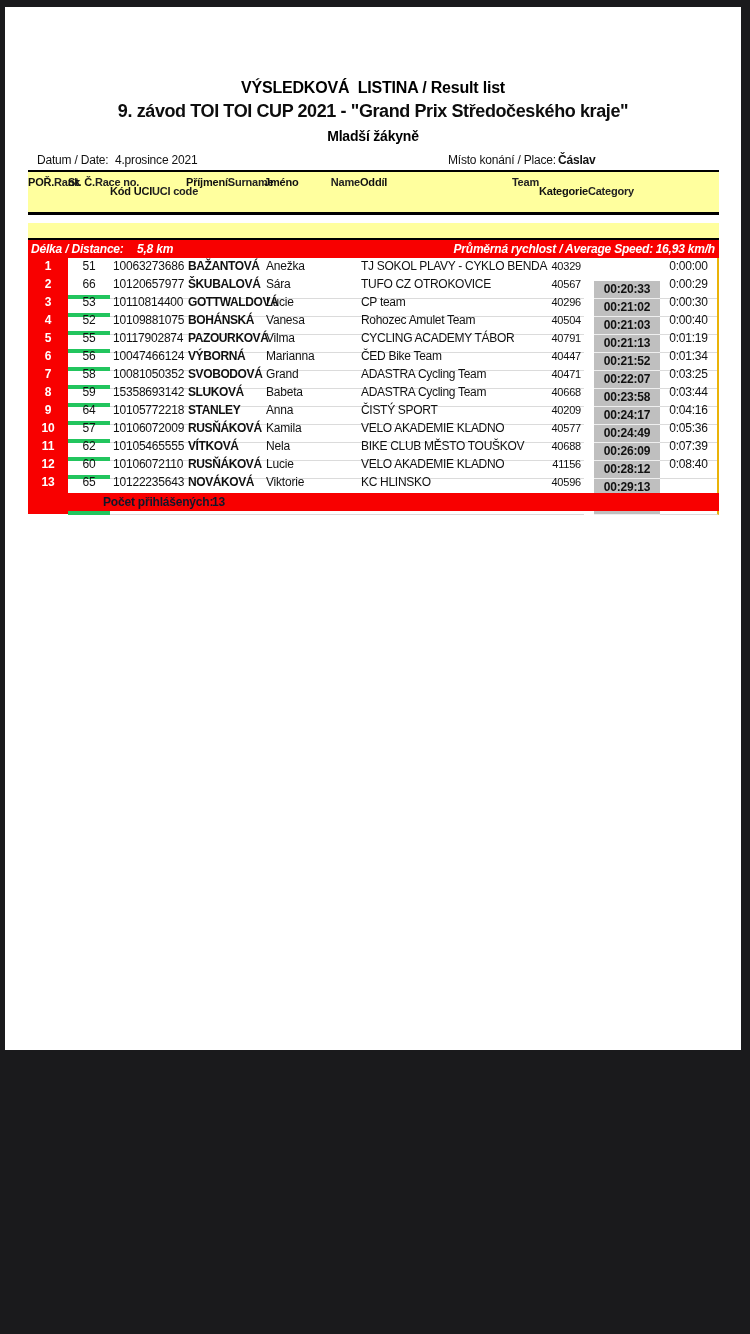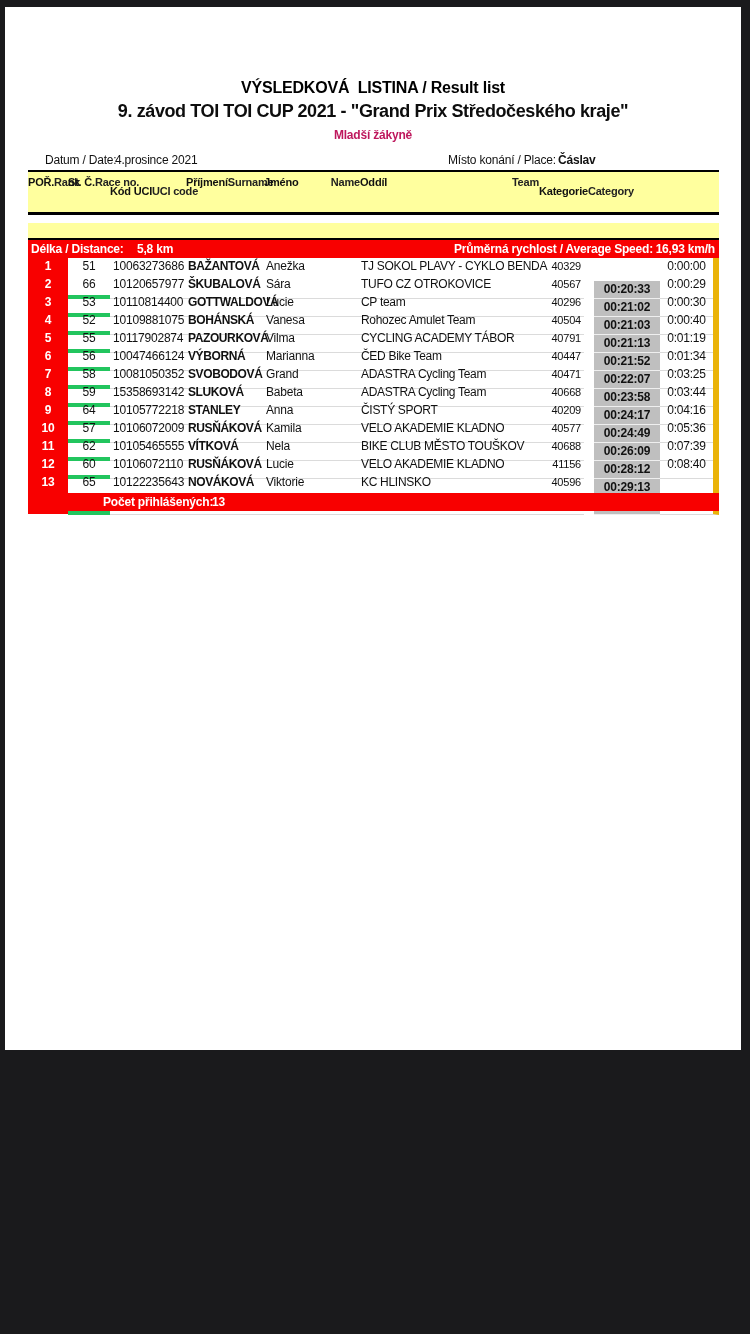--- a/index.html
+++ b/index.html
@@ -23,25 +23,25 @@
     text-align:center;font-size:16px;font-weight:bold;color:#000000;
     white-space:pre;letter-spacing:-0.2px;
   }
   .title2{
     position:absolute;top:94px;left:0;width:100%;
     text-align:center;font-size:18px;font-weight:bold;color:#0d0d0d;
     letter-spacing:-0.4px;white-space:nowrap;
   }
   .title3{
     position:absolute;top:121px;left:0;width:100%;
-    text-align:center;font-size:12px;font-weight:bold;color:#be185d;
+    text-align:center;font-size:14px;font-weight:bold;color:#000000;
   }
   .daterow{position:absolute;top:146px;left:0;width:100%;height:16px;font-size:12px;}
   .daterow span{position:absolute;white-space:nowrap;}
-  .d-label{left:40px;}
+  .d-label{left:32px;}
   .d-value{left:110px;}
   .p-label{left:443px;}
   .p-value{left:553px;font-weight:bold;}
 
   .tablewrap{position:absolute;left:23px;top:163px;width:691px;}
   .hline{width:691px;background:#000;}
   .hline.l1{height:2px;}
   .hline.l2{height:3px;}
   .hline.l3{height:2px;}
   .band-yellow{background:#ffff9e;width:691px;}
@@ -55,21 +55,21 @@
   .hc-race{padding-left:1px;}
   .hc-uci{align-items:center;}
   .hc-sur{padding-left:12px;}
   .hc-name{padding-left:18px;}
   .hc-team{padding-left:2px;}
   .hc-cat{align-items:center;}
   .gapwhite1{height:8px;background:#fff;width:691px;}
   .yband2{height:15px;}
   .redband{position:relative;height:18px;background:#f80000;color:#fff;
     font-size:12px;font-weight:bold;line-height:18px;}
-  .redband span{position:absolute;white-space:nowrap;}
+  .redband span{position:absolute;white-space:nowrap;font-style:italic;}
   .rb-dlabel{left:3px;}
   .rb-dvalue{left:109px;}
   .rb-slabel{right:66px;}
   .rb-svalue{right:4px;}
 
   .rows{width:691px;}
   .row{display:grid;height:18px;
     grid-template-columns:40px 42px 76px 78px 96px 179px 45px 10px 66px 59px;
     font-size:12px;line-height:17px;}
   .c{box-sizing:border-box;border-bottom:1px solid #dbdbdb;white-space:nowrap;overflow:visible;}
@@ -77,23 +77,23 @@
     border-bottom:1px solid #ffffff;font-size:12px;}
   .c.race{text-align:center;border-bottom:4px solid #22c55e;}
   .c.uci{padding-left:3px;}
   .c.sur{padding-left:2px;font-weight:bold;letter-spacing:-0.4px;}
   .c.nam{padding-left:2px;}
   .c.team{padding-left:1px;letter-spacing:-0.3px;}
   .c.cat{text-align:right;padding-right:3px;font-size:11px;}
   .c.gapcol{border-bottom:1px solid #fff;}
   .c.time{background:#bfbfbf;text-align:center;font-weight:bold;
     border-bottom:1px solid #efefef;margin-top:23px;}
-  .c.diff{text-align:center;border-right:6px solid #eab308;}
-
-  .footerband{position:relative;height:18px;background:#f80000;color:#ffffff;
+  .c.diff{text-align:center;border-right:2px solid #eab308;}
+
+  .footerband{position:relative;height:18px;background:#f80000;color:#0f172a;
     font-size:12px;font-weight:bold;line-height:18px;margin-top:1px;}
   .footerband span{position:absolute;white-space:nowrap;}
   .fb-label{left:75px;}
   .fb-value{left:184px;}
 </style>
 </head>
 <body>
 
 <div class="page">
 

